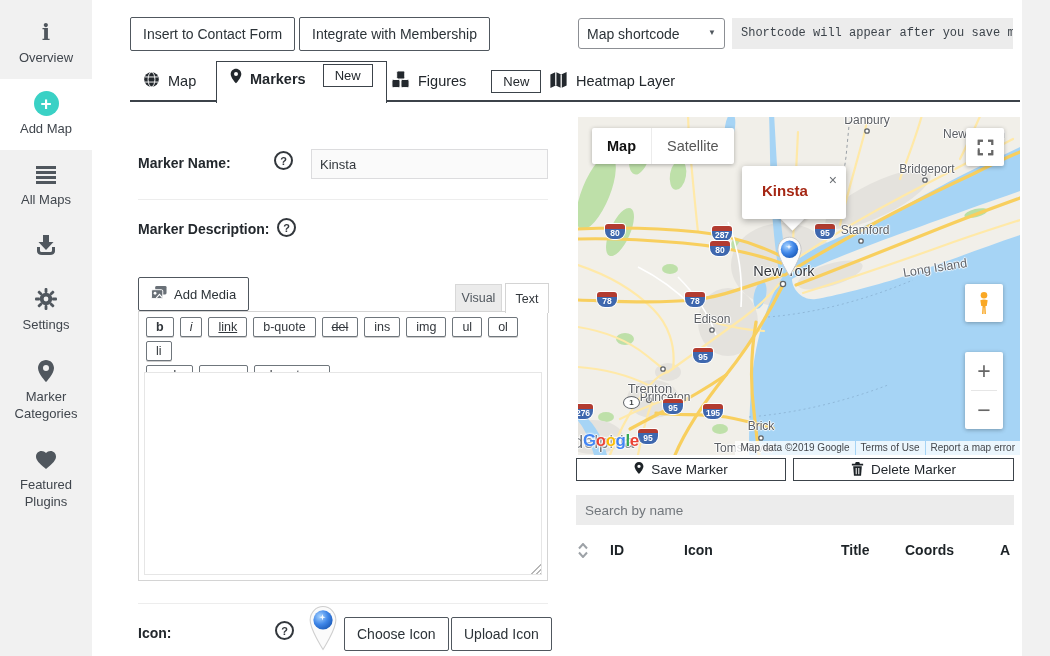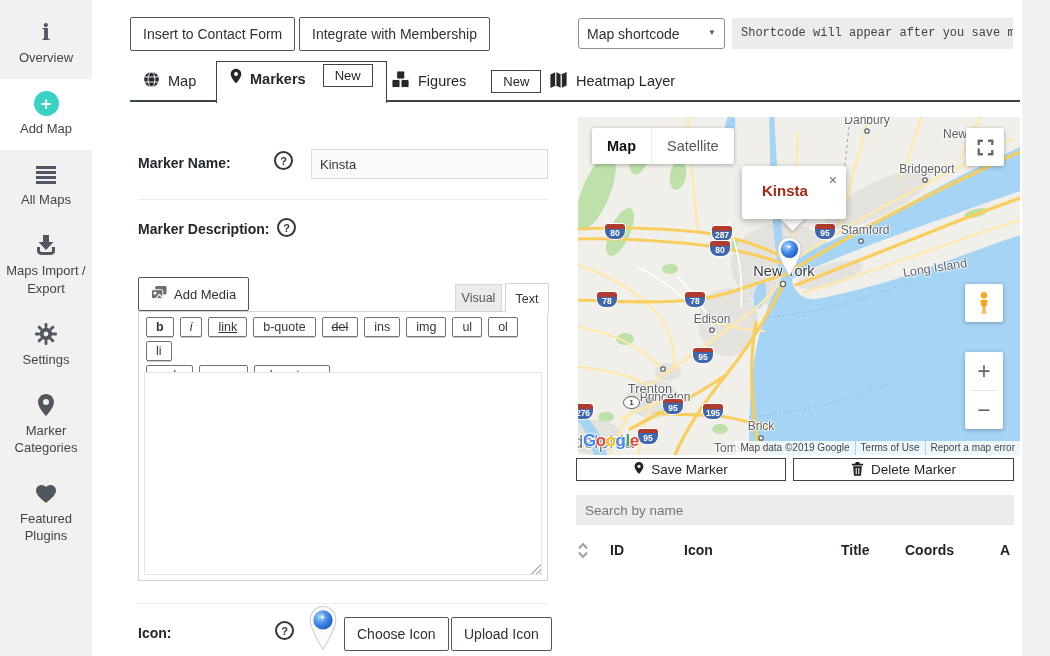--- a/index.html
+++ b/index.html
@@ -142,21 +142,20 @@
     </div>
     <div class="side-item">
       <div class="side-icon">
         <svg width="24" height="22" viewBox="0 0 24 22">
             <g fill="#50575e">
               <path d="M9 1h6v7h4.5L12 16 4.5 8H9V1Z"></path>
               <path d="M3 13v4.2C3 19.3 5 21 8 21h8c3 0 5-1.7 5-3.8V13h-3v3.5c0 1-1 1.5-2 1.5H8c-1 0-2-.5-2-1.5V13H3Z"></path>
             </g>
           </svg>
       </div>
-      <div>Maps Import / Export</div>
     </div>
     <div class="side-item">
       <div class="side-icon">
         <svg width="24" height="24" viewBox="0 0 24 24">
             <g fill="#50575e">
               <circle cx="12" cy="12" r="6.2"></circle>
               <g>
                 <rect x="10.6" y="1" width="2.8" height="5" rx="1"></rect>
                 <rect x="10.6" y="18" width="2.8" height="5" rx="1"></rect>
                 <rect x="10.6" y="1" width="2.8" height="5" rx="1" transform="rotate(45 12 12)"></rect>

